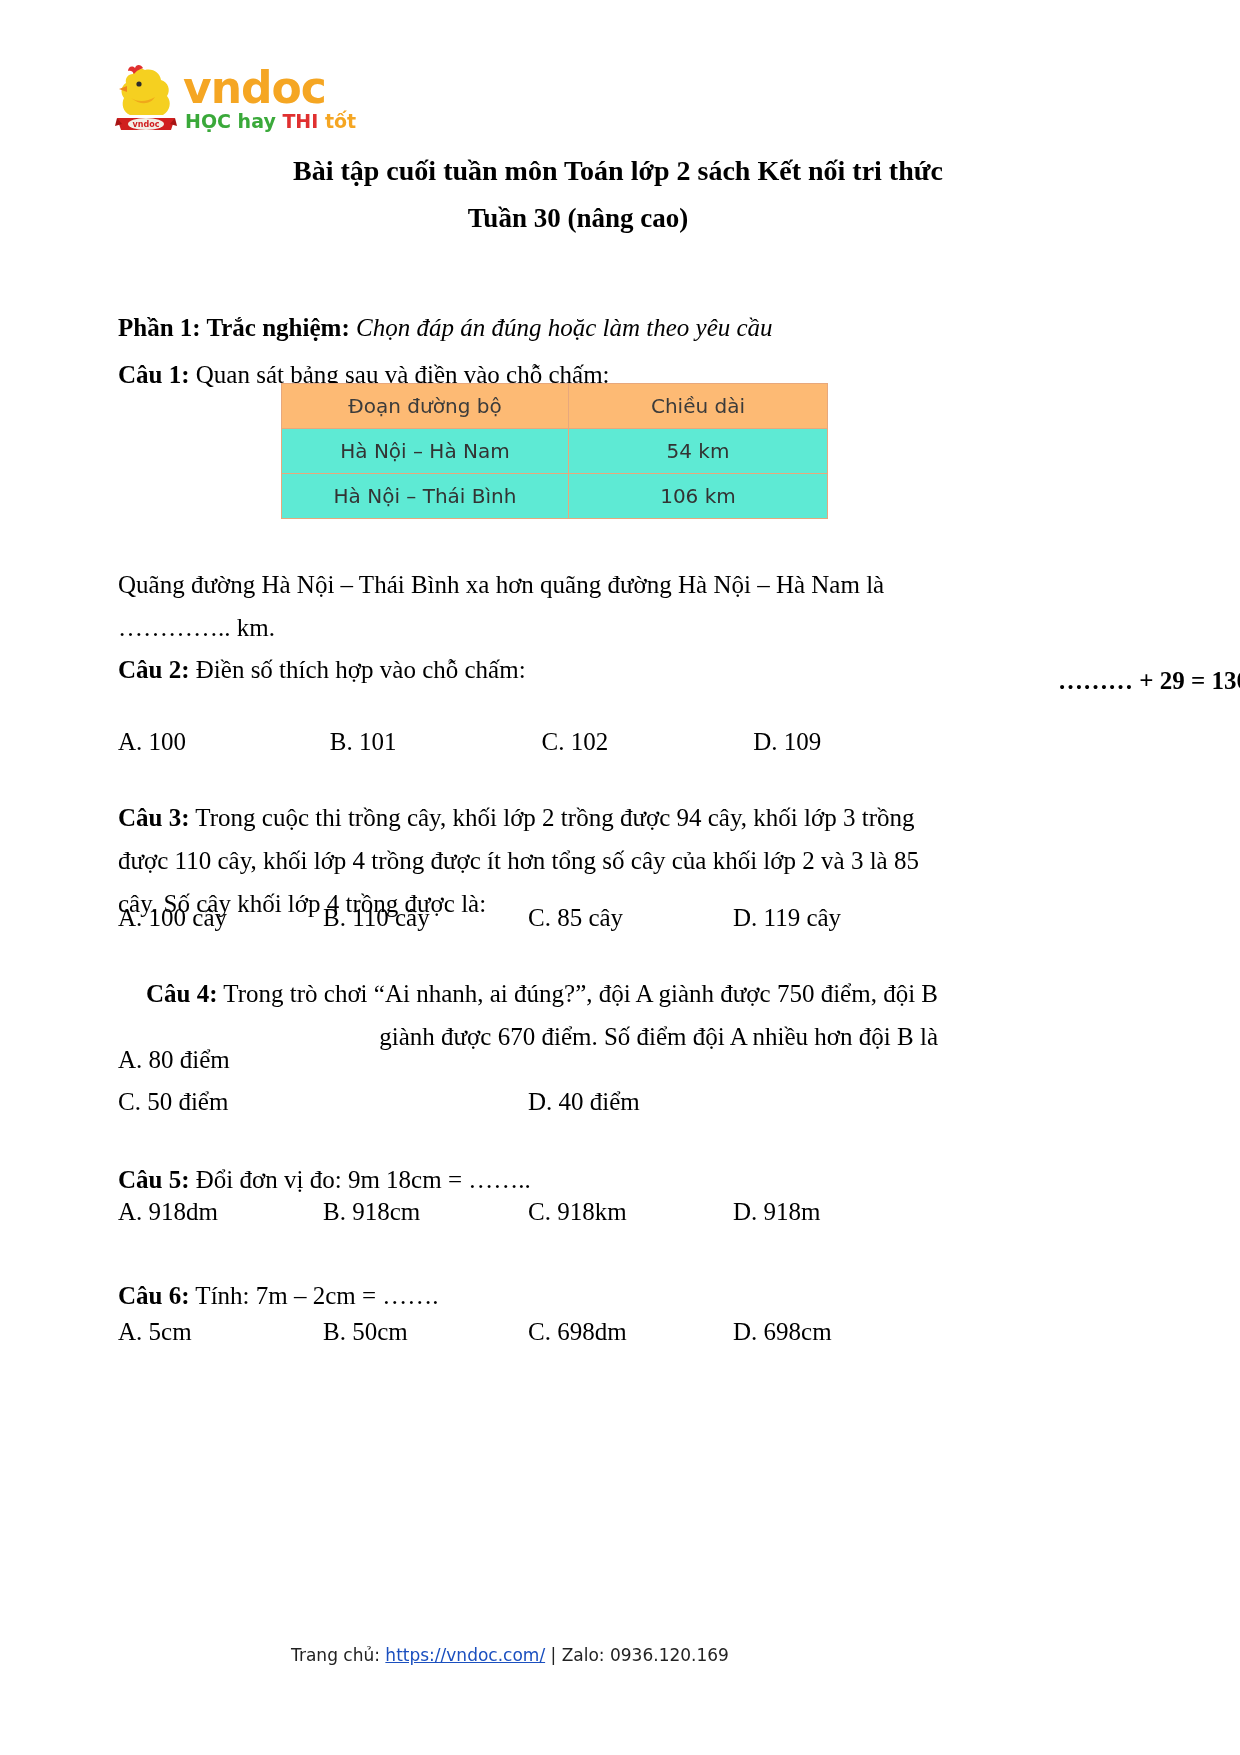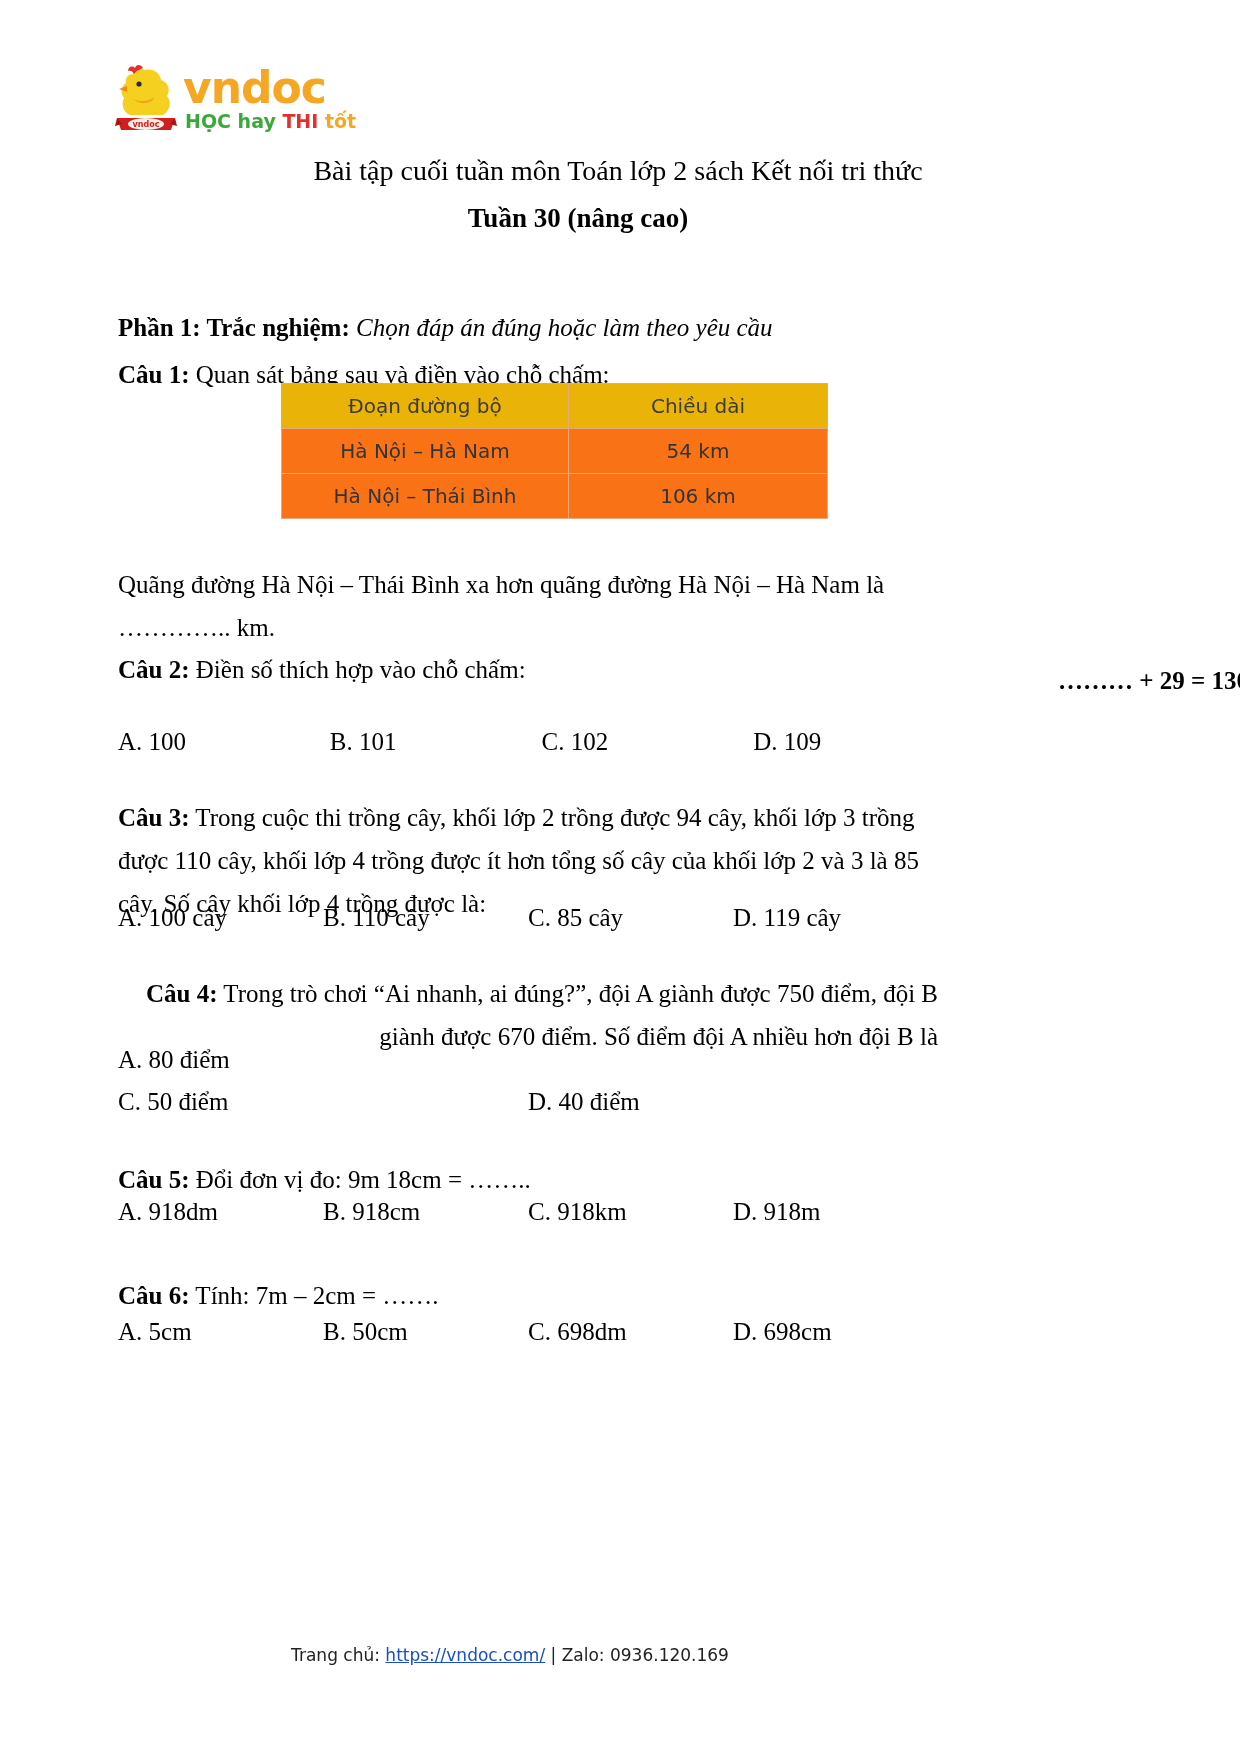--- a/index.html
+++ b/index.html
@@ -59,21 +59,21 @@
   .tag-orange { color: #f5a623; }
 
   
   .doc-title {
     position: absolute;
     left: 0;
     top: 155px;
     width: 1236px;
     text-align: center;
     font-size: 28px;
-    font-weight: normal;
+    font-weight: bold;
     letter-spacing: 0px;
   }
   .doc-subtitle {
     position: absolute;
     left: 0;
     top: 203px;
     width: 1156px;
     text-align: center;
     font-size: 27px;
     font-weight: bold;
@@ -128,25 +128,25 @@
     font-size: 20px;
     color: #333333;
   }
   .tbl td {
     border: 1.5px solid #e8a87c;
     text-align: center;
     padding: 9px 4px;
     height: 26px;
   }
   .tbl .hdr td {
-    background: #eab308;
+    background: #fdba74;
     color: #3b3b3b;
   }
   .tbl .body-row td {
-    background: #f97316;
+    background: #5eead4;
   }
   .col-a { width: 288px; }
   .col-b { width: 259px; }
 
   
   .footer {
     position: absolute;
     left: 0;
     top: 1645px;
     width: 1020px;

